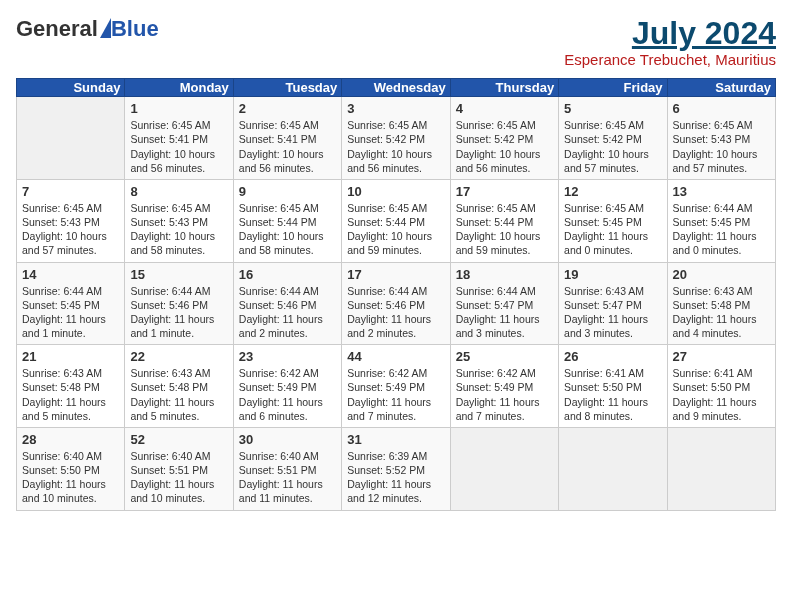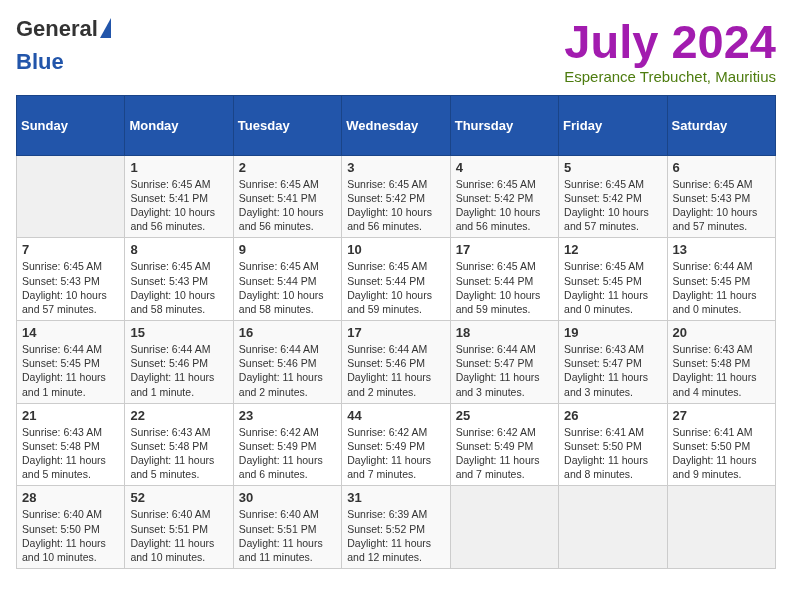--- a/index.html
+++ b/index.html
@@ -11,57 +11,57 @@
       padding: 16px;
     }
     .header {
       display: flex;
       justify-content: space-between;
       align-items: flex-start;
       margin-bottom: 10px;
     }
     .logo {
       display: flex;
-      flex-direction: column;
+      flex-direction: row;
       align-items: flex-start;
     }
     .logo-general {
       font-size: 22px;
       font-weight: bold;
       color: #333;
     }
     .logo-blue {
       font-size: 22px;
       font-weight: bold;
       color: #2255aa;
-      margin-top: 7px;
     }
     .title-area {
       text-align: right;
     }
     .month-title {
-      font-size: 47px;
-      font-weight: bold;
-      color: #a21caf;
+      font-size: 32px;
+      font-weight: bold;
+      color: #0c4a6e;
       line-height: 1.1;
+      text-decoration: underline;
     }
     .location {
       font-size: 15px;
-      color: #4d7c0f;
+      color: #b91c1c;
     }
     table {
       width: 100%;
       border-collapse: collapse;
       font-size: 11px;
     }
     thead tr th {
       background-color: #2255aa;
       color: #fff;
-      padding: 22px 4px;
-      text-align: left;
+      padding: 1px 4px;
+      text-align: right;
       font-size: 13px;
       font-weight: bold;
       border: 1px solid #1a4488;
     }
     tbody tr td {
       border: 1px solid #ccc;
       vertical-align: top;
       padding: 4px 5px;
       width: 108px;
       height: 80px;

